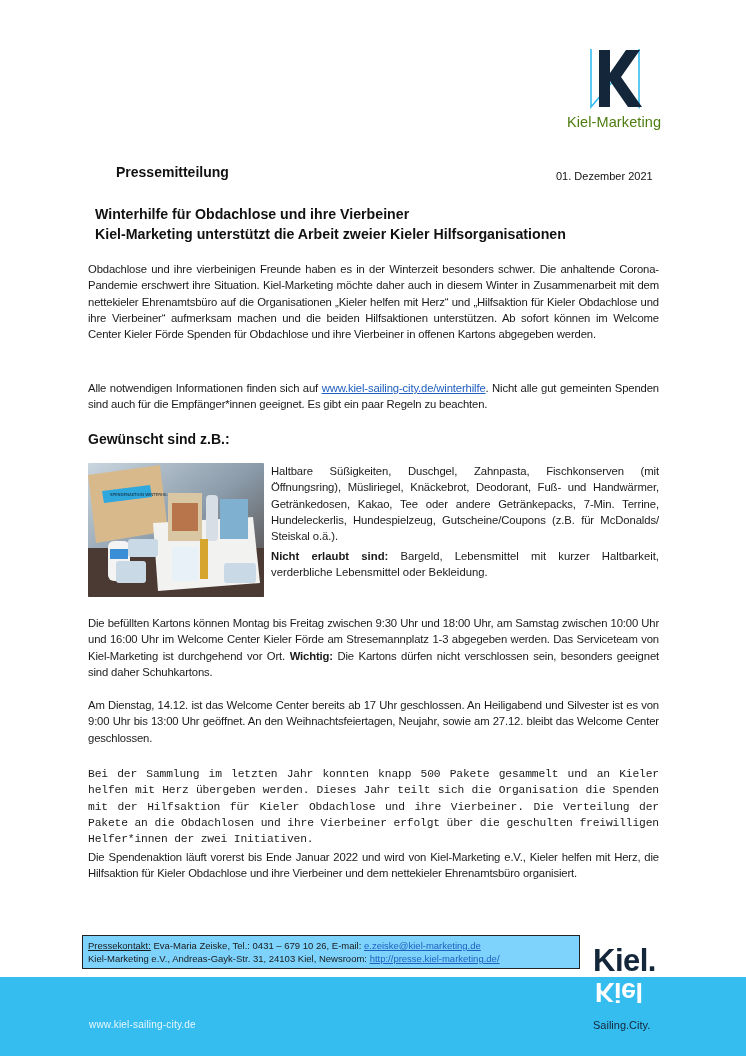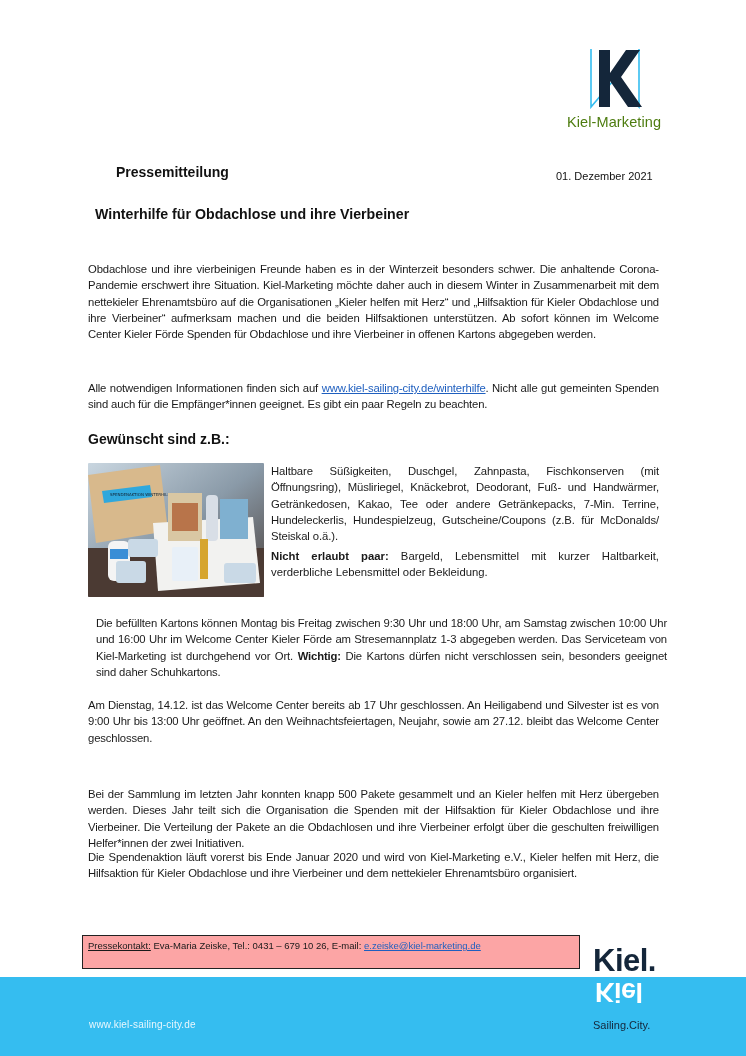--- a/index.html
+++ b/index.html
@@ -20,26 +20,26 @@
 
   .p1 { top: 261px; }
   .p2 { top: 380px; }
   .wish-head { position: absolute; left: 88px; top: 431px; font-size: 14px; font-weight: bold; color: #111; }
 
   .photo { position: absolute; left: 88px; top: 463px; width: 176px; height: 134px; overflow: hidden; border-radius: 1px; }
 
   .items { position: absolute; left: 271px; top: 463px; width: 388px; font-size: 11.3px; line-height: 16.3px; text-align: justify; letter-spacing: -0.1px; }
   .not-allowed { position: absolute; left: 271px; top: 548px; width: 388px; font-size: 11.3px; line-height: 16.3px; text-align: justify; }
 
-  .p3 { top: 615px; margin-left: 8px; }
+  .p3 { top: 615px; }
   .p4 { top: 697px; }
-  .p5 { top: 786px; }
+  .p5 { top: 766px; font-family: Liberation Mono, monospace; }
   .p6 { top: 849px; }
 
-  .contact-box { position: absolute; left: 82px; top: 935px; width: 498px; height: 34px; border: 1px solid #222; padding: 3px 5px; font-size: 9.5px; line-height: 13px; color: #1a1a1a; background: #fca5a5; z-index: 2; }
+  .contact-box { position: absolute; left: 82px; top: 935px; width: 498px; height: 34px; border: 1px solid #222; padding: 3px 5px; font-size: 9.5px; line-height: 13px; color: #1a1a1a; background: #7dd3fc; z-index: 2; }
   .contact-box .u { text-decoration: underline; }
 
   .footer-band { position: absolute; left: 0; top: 977px; width: 746px; height: 79px; background: #35bdf0; }
   .footer-url { position: absolute; left: 89px; top: 1019px; font-size: 10px; color: #e8f7fd; letter-spacing: 0.2px; }
 
   .kiel-logo { position: absolute; left: 593px; top: 945px; width: 90px; z-index: 3; }
   .kiel-dark { position: absolute; left: 0; top: 0; font-size: 31px; font-weight: bold; color: #14263a; letter-spacing: -0.5px; line-height: 32px; }
   .kiel-white { position: absolute; left: 2px; top: 33px; font-size: 27px; font-weight: bold; color: #ffffff; letter-spacing: -0.5px; line-height: 28px; transform: scaleY(-1); }
   .sailing-city { position: absolute; left: 593px; top: 1019px; font-size: 11px; color: #14263a; z-index: 3; }
 </style>
@@ -52,20 +52,21 @@
     <path d="M13 3 L24 3 L24 26 L40 3 L54 3 L35 30 L56 60 L42 60 L24 34 L24 60 L13 60 Z" fill="#14263a"></path>
   </svg>
 </div>
 <div class="logo-top-text">Kiel-Marketing</div>
 
 <div class="press-title">Pressemitteilung</div>
 <div class="press-date">01. Dezember 2021</div>
 
 <div class="headline">
   <div>Winterhilfe für Obdachlose und ihre Vierbeiner</div>
+  <div>Kiel-Marketing unterstützt die Arbeit zweier Kieler Hilfsorganisationen</div>
 </div>
 
 <div class="para p1">Obdachlose und ihre vierbeinigen Freunde haben es in der Winterzeit besonders schwer. Die anhaltende Corona-Pandemie erschwert ihre Situation. Kiel-Marketing möchte daher auch in diesem Winter in Zusammenarbeit mit dem nettekieler Ehrenamtsbüro auf die Organisationen „Kieler helfen mit Herz“ und „Hilfsaktion für Kieler Obdachlose und ihre Vierbeiner“ aufmerksam machen und die beiden Hilfsaktionen unterstützen. Ab sofort können im Welcome Center Kieler Förde Spenden für Obdachlose und ihre Vierbeiner in offenen Kartons abgegeben werden.</div>
 
 <div class="para p2">
   <span>Alle notwendigen Informationen finden sich auf </span><a class="link">www.kiel-sailing-city.de/winterhilfe</a><span>. Nicht alle gut gemeinten Spenden sind auch für die Empfänger*innen geeignet. Es gibt ein paar Regeln zu beachten.</span>
 </div>
 
 <div class="wish-head">Gewünscht sind z.B.:</div>
 
@@ -94,34 +95,37 @@
     <rect x="28" y="98" width="30" height="22" rx="3" fill="#c9d9e6"></rect>
     <rect x="84" y="84" width="26" height="34" rx="2" fill="#e8f0f8"></rect>
     <rect x="112" y="76" width="8" height="40" fill="#d6a52e"></rect>
     <rect x="136" y="100" width="32" height="20" rx="3" fill="#c9d9e6"></rect>
   </svg>
 </div>
 
 <div class="items">Haltbare Süßigkeiten, Duschgel, Zahnpasta, Fischkonserven (mit Öffnungsring), Müsliriegel, Knäckebrot, Deodorant, Fuß- und Handwärmer, Getränkedosen, Kakao, Tee oder andere Getränkepacks, 7-Min. Terrine, Hundeleckerlis, Hundespielzeug, Gutscheine/Coupons (z.B. für McDonalds/ Steiskal o.ä.).</div>
 
 <div class="not-allowed">
-  <b>Nicht erlaubt paar:</b><span> Bargeld, Lebensmittel mit kurzer Haltbarkeit, verderbliche Lebensmittel oder Bekleidung.</span>
+  <b>Nicht erlaubt sind:</b><span> Bargeld, Lebensmittel mit kurzer Haltbarkeit, verderbliche Lebensmittel oder Bekleidung.</span>
 </div>
 
 <div class="para p3">
   <span>Die befüllten Kartons können Montag bis Freitag zwischen 9:30 Uhr und 18:00 Uhr, am Samstag zwischen 10:00 Uhr und 16:00 Uhr im Welcome Center Kieler Förde am Stresemannplatz 1-3 abgegeben werden. Das Serviceteam von Kiel-Marketing ist durchgehend vor Ort. </span><b>Wichtig:</b><span> Die Kartons dürfen nicht verschlossen sein, besonders geeignet sind daher Schuhkartons.</span>
 </div>
 
 <div class="para p4">Am Dienstag, 14.12. ist das Welcome Center bereits ab 17 Uhr geschlossen. An Heiligabend und Silvester ist es von 9:00 Uhr bis 13:00 Uhr geöffnet. An den Weihnachtsfeiertagen, Neujahr, sowie am 27.12. bleibt das Welcome Center geschlossen.</div>
 <div class="para p5">Bei der Sammlung im letzten Jahr konnten knapp 500 Pakete gesammelt und an Kieler helfen mit Herz übergeben werden. Dieses Jahr teilt sich die Organisation die Spenden mit der Hilfsaktion für Kieler Obdachlose und ihre Vierbeiner. Die Verteilung der Pakete an die Obdachlosen und ihre Vierbeiner erfolgt über die geschulten freiwilligen Helfer*innen der zwei Initiativen.</div>
-<div class="para p6">Die Spendenaktion läuft vorerst bis Ende Januar 2020 und wird von Kiel-Marketing e.V., Kieler helfen mit Herz, die Hilfsaktion für Kieler Obdachlose und ihre Vierbeiner und dem nettekieler Ehrenamtsbüro organisiert.</div>
+<div class="para p6">Die Spendenaktion läuft vorerst bis Ende Januar 2022 und wird von Kiel-Marketing e.V., Kieler helfen mit Herz, die Hilfsaktion für Kieler Obdachlose und ihre Vierbeiner und dem nettekieler Ehrenamtsbüro organisiert.</div>
 
 <div class="contact-box">
   <div>
     <span class="u">Pressekontakt:</span><span> Eva-Maria Zeiske, Tel.: 0431 – 679 10 26, E-mail: </span><a class="link">e.zeiske@kiel-marketing.de</a>
+  </div>
+  <div>
+    <span>Kiel-Marketing e.V., Andreas-Gayk-Str. 31, 24103 Kiel, Newsroom: </span><a class="link">http://presse.kiel-marketing.de/</a>
   </div>
 </div>
 
 <div class="footer-band"></div>
 <div class="footer-url">www.kiel-sailing-city.de</div>
 
 <div class="kiel-logo">
   <div class="kiel-dark">Kiel.</div>
   <div class="kiel-white">Kiel</div>
 </div>

